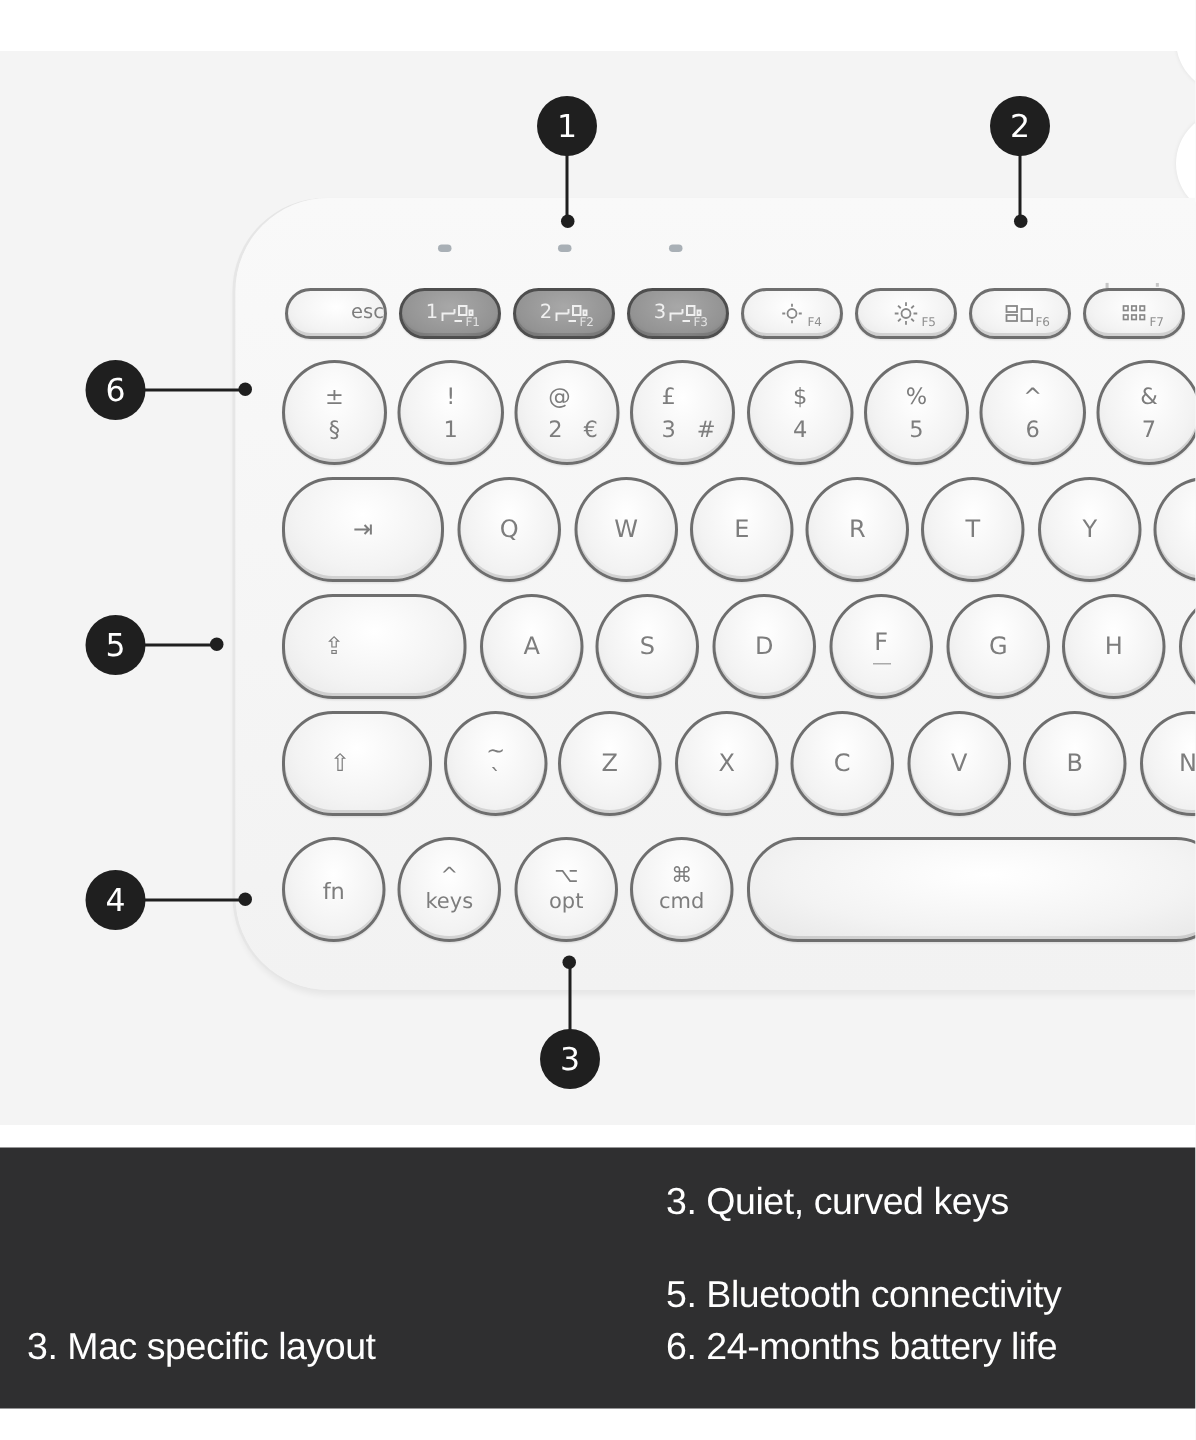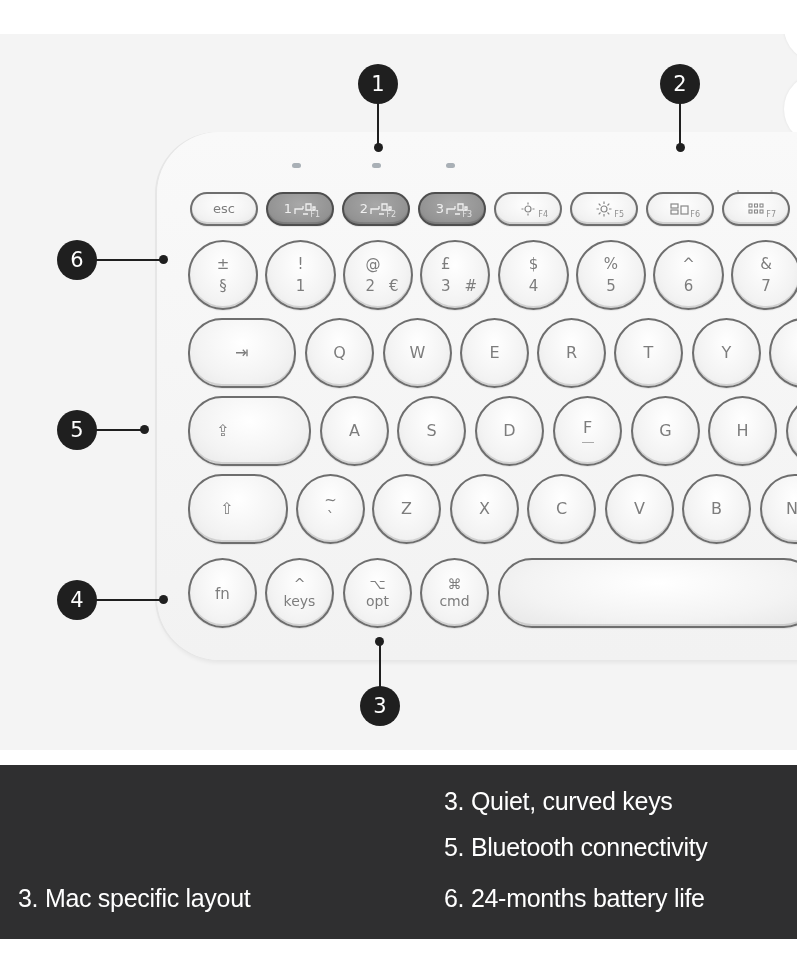--- a/index.html
+++ b/index.html
@@ -33,21 +33,21 @@
   <div class="deco-circle" style="left:784px;top:40px;"></div>
 
   <div class="kb-body"></div>
 
   <div class="led" style="left:292px;top:129px;"></div>
   <div class="led" style="left:372px;top:129px;"></div>
   <div class="led" style="left:446px;top:129px;"></div>
 
   <div class="logo" style="left:735px;top:108px;">logi</div>
 
-  <div class="key fkey" style="left:190px;top:158px;width:68px;">
+  <div class="key fkey" style="left:190px;top:158px;width:68px;align-items:flex-end;">
     <span>esc</span>
   </div>
   <div class="key fkey dark" style="left:266px;top:158px;width:68px;">
     <span style="display:flex;align-items:center;gap:2px;">
       <span>1</span>
       <svg class="icon-svg" width="22" height="12" viewBox="0 0 22 12">
           <path d="M1 11 V6 H9 M9 6 V3 M12 1 h5 v6 h-5z M19 4 h2 v3 h-2z M9 11 H14" stroke="#f0f0f0" stroke-width="1.3" fill="none"></path>
         </svg>
     </span>
     <span class="fsub">F1</span>
@@ -295,15 +295,15 @@
   <div class="cl-dot" style="left:375px;top:603px;"></div>
   <div class="cl-line" style="left:379px;top:608px;width:2px;height:46px;"></div>
   <div class="callout" style="left:360px;top:652px;">
       <span>3</span>
     </div>
 </div>
 
 <div class="panel">
   <div class="feat" style="left:18px;top:119px;">3. Mac specific layout</div>
   <div class="feat" style="left:444px;top:22px;">3. Quiet, curved keys</div>
-  <div class="feat" style="left:444px;top:68px;">5. Bluetooth connectivity</div>
+  <div class="feat" style="left:444px;top:84px;">5. Bluetooth connectivity</div>
   <div class="feat" style="left:444px;top:119px;">6. 24-months battery life</div>
 </div>
 
 </body></html>

